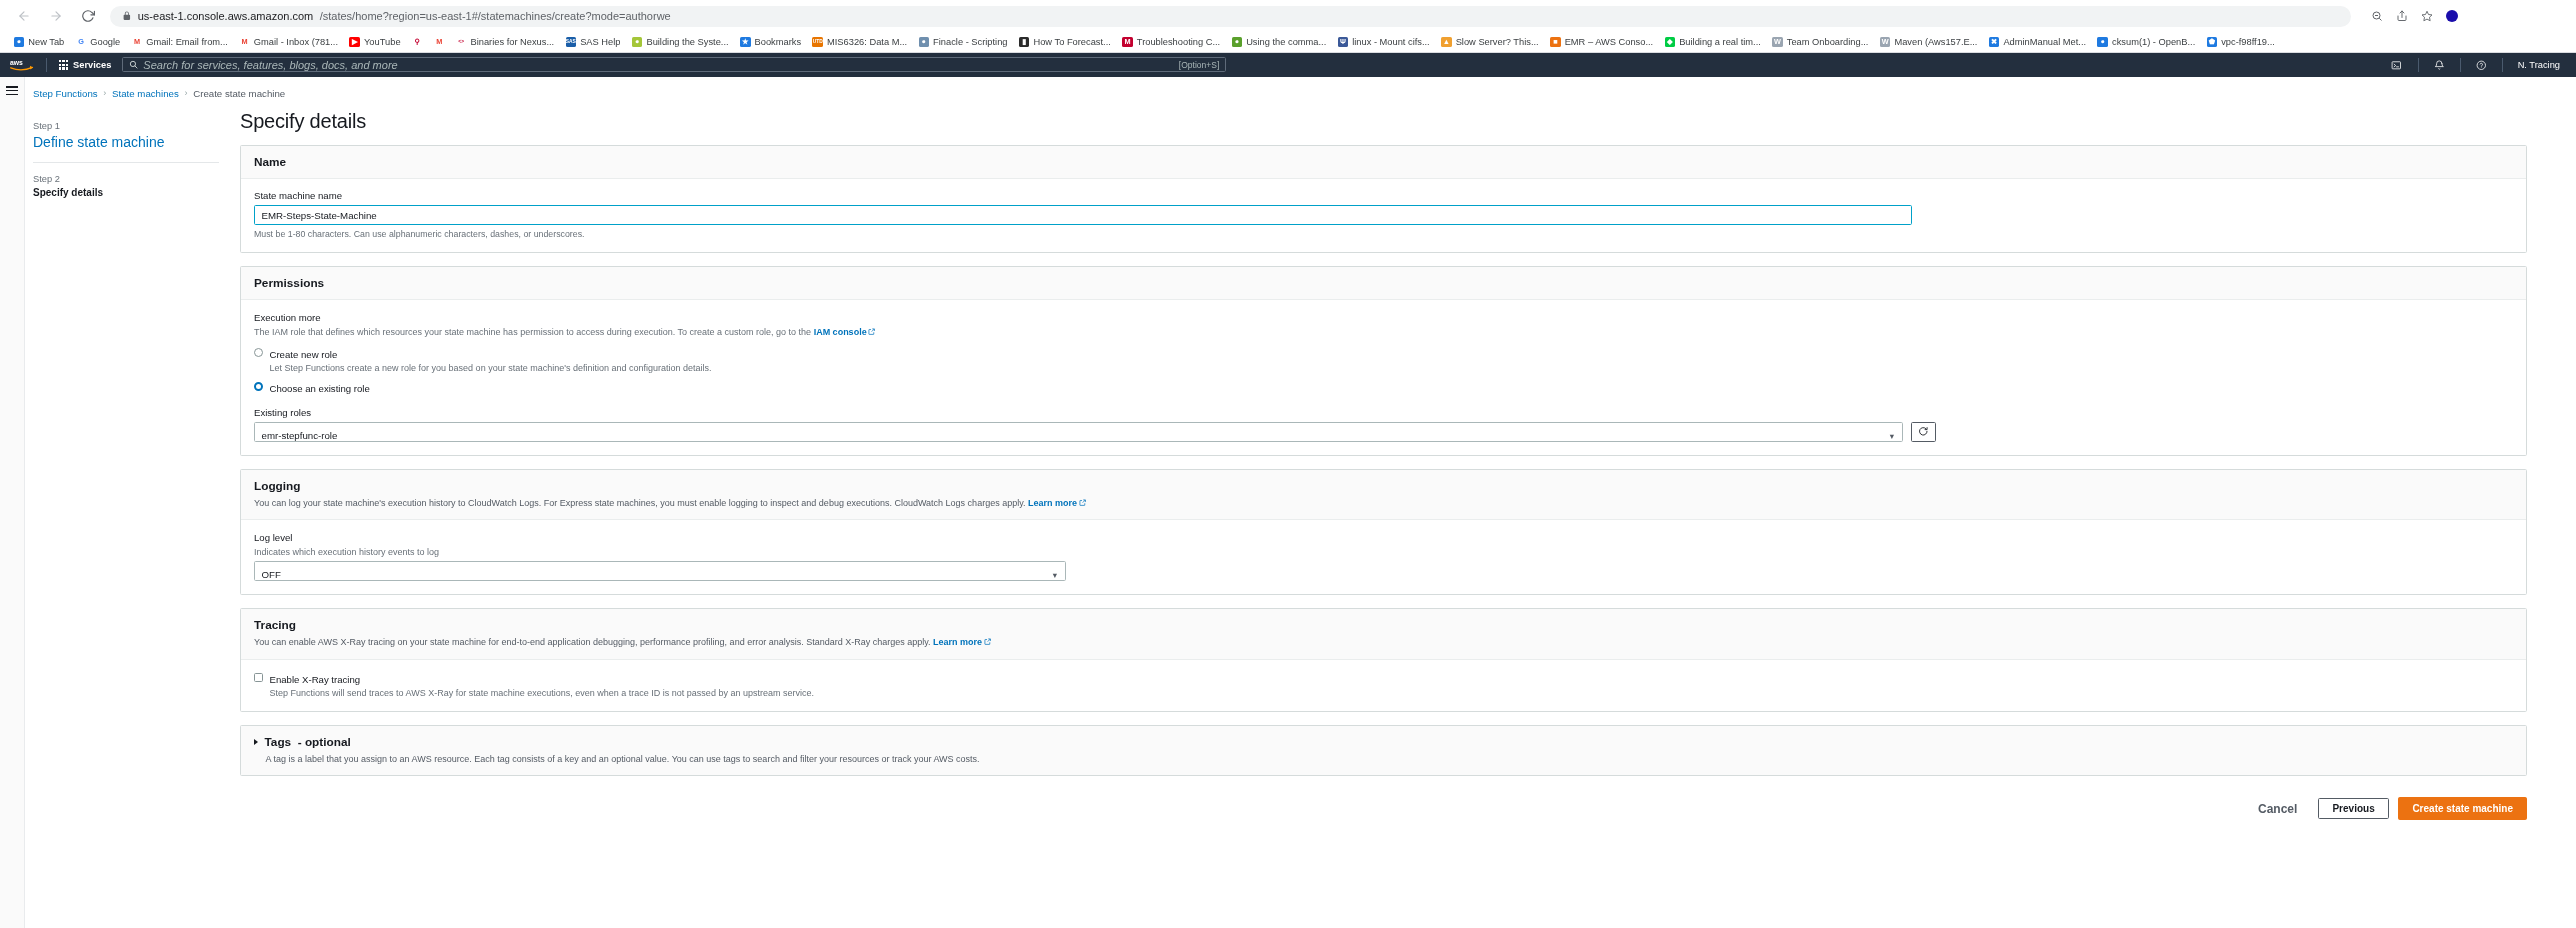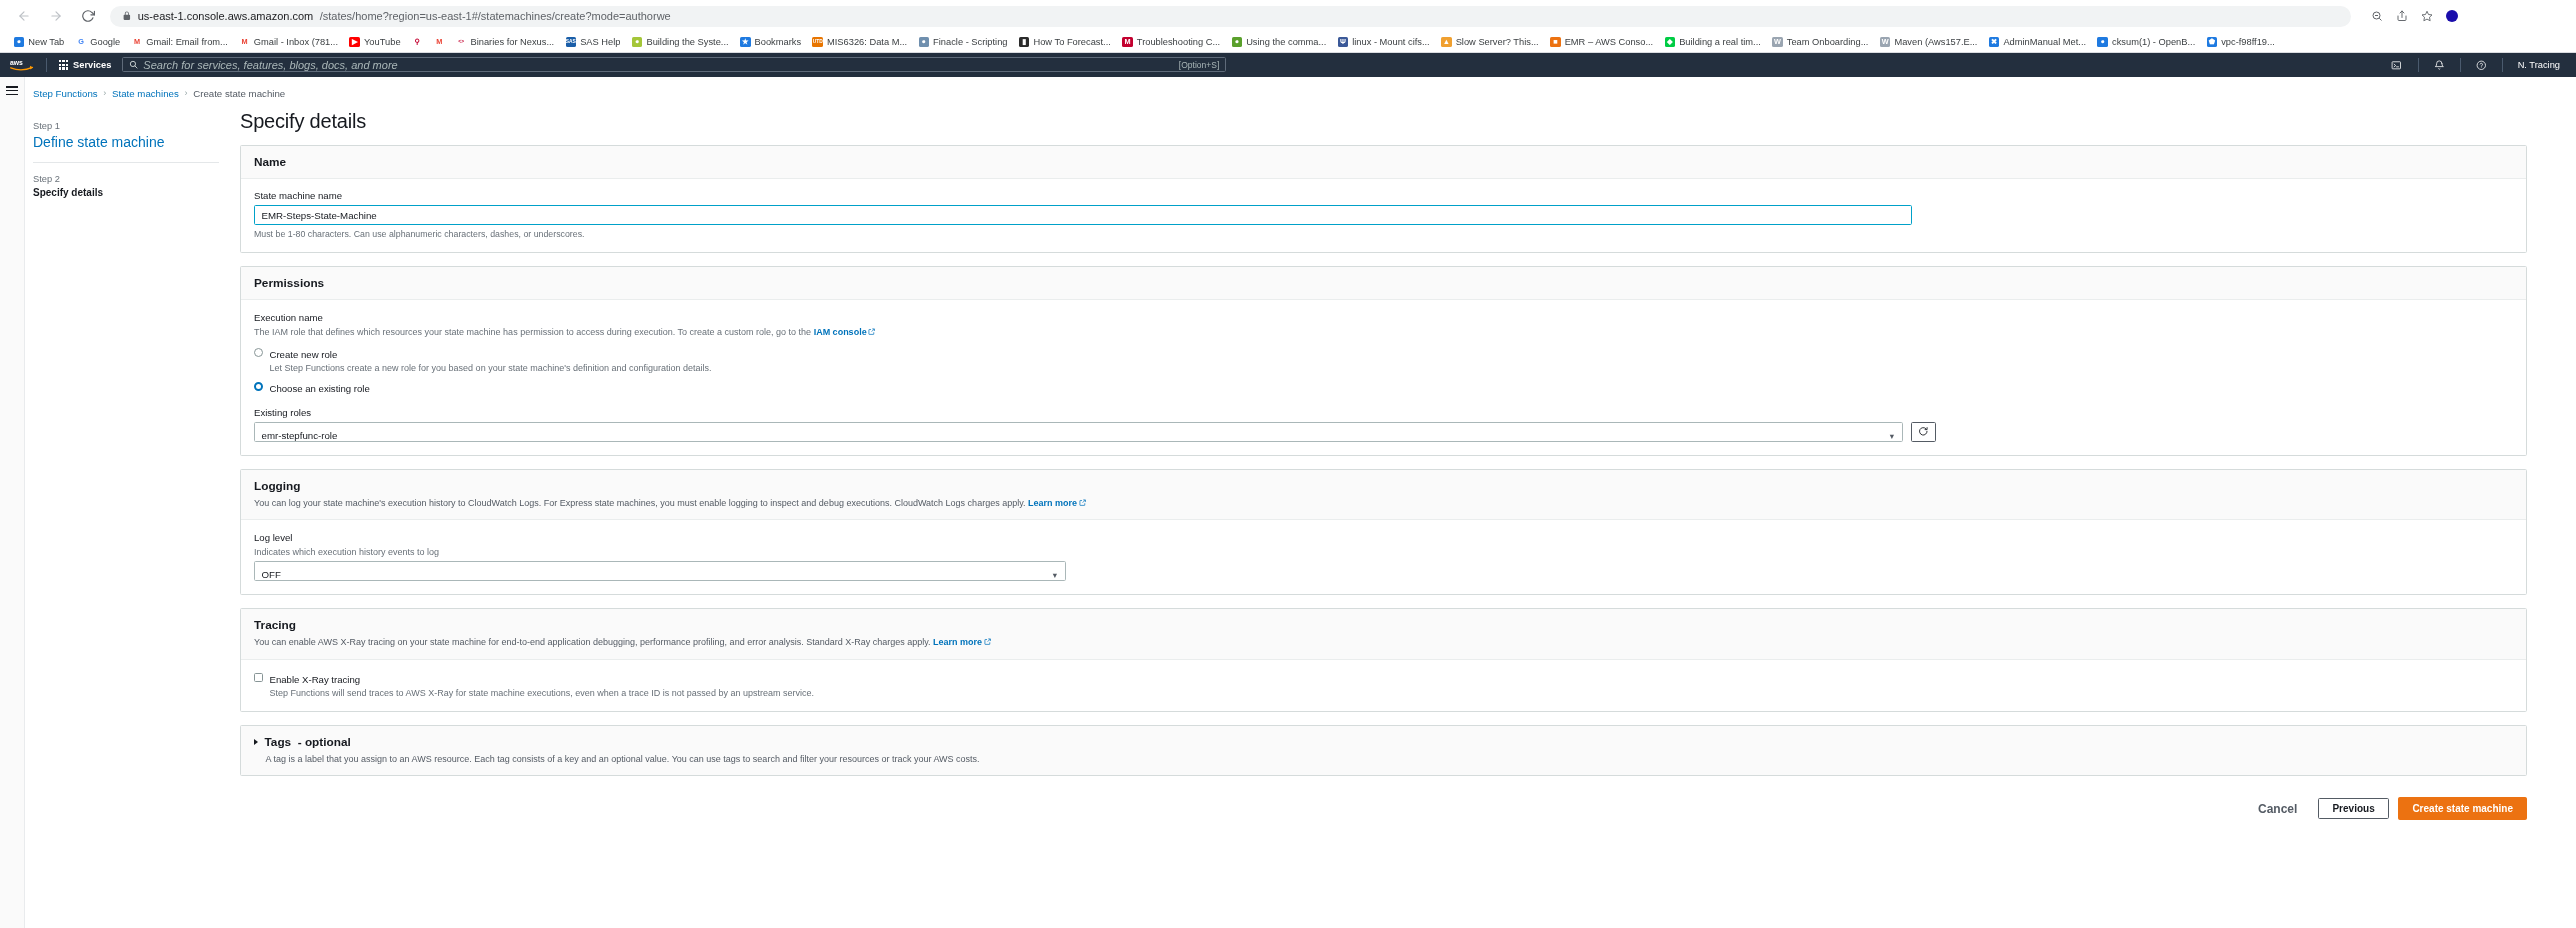--- a/index.html
+++ b/index.html
@@ -476,21 +476,21 @@
             <input class="text-field" type="text" value="EMR-Steps-State-Machine" style="">
             <div class="field-hint">Must be 1-80 characters. Can use alphanumeric characters, dashes, or underscores.</div>
           </div>
         </div>
 
         <div class="panel">
           <div class="panel-head">
             <div class="panel-title">Permissions</div>
           </div>
           <div class="panel-body">
-            <div class="field-label">Execution name</div>
+            <div class="field-label">Execution more</div>
             <div class="field-sublabel">
               <span>The IAM role that defines which resources your state machine has permission to access during execution. To create a custom role, go to the </span><a href="#" class="link-ext">IAM console</a><span class="ext-glyph"><svg width="7.3" height="7.3" viewBox="0 0 24 24" fill="none" stroke="#0073bb" stroke-width="2.4">
                     <path d="M14 3h7v7"></path>
                     <path d="M21 3l-9 9"></path>
                     <path d="M19 14v6a1 1 0 0 1-1 1H4a1 1 0 0 1-1-1V6a1 1 0 0 1 1-1h6"></path>
                   </svg></span>
             </div>
 
             <div style="margin-top:9px">
               <div class="radio-row">

